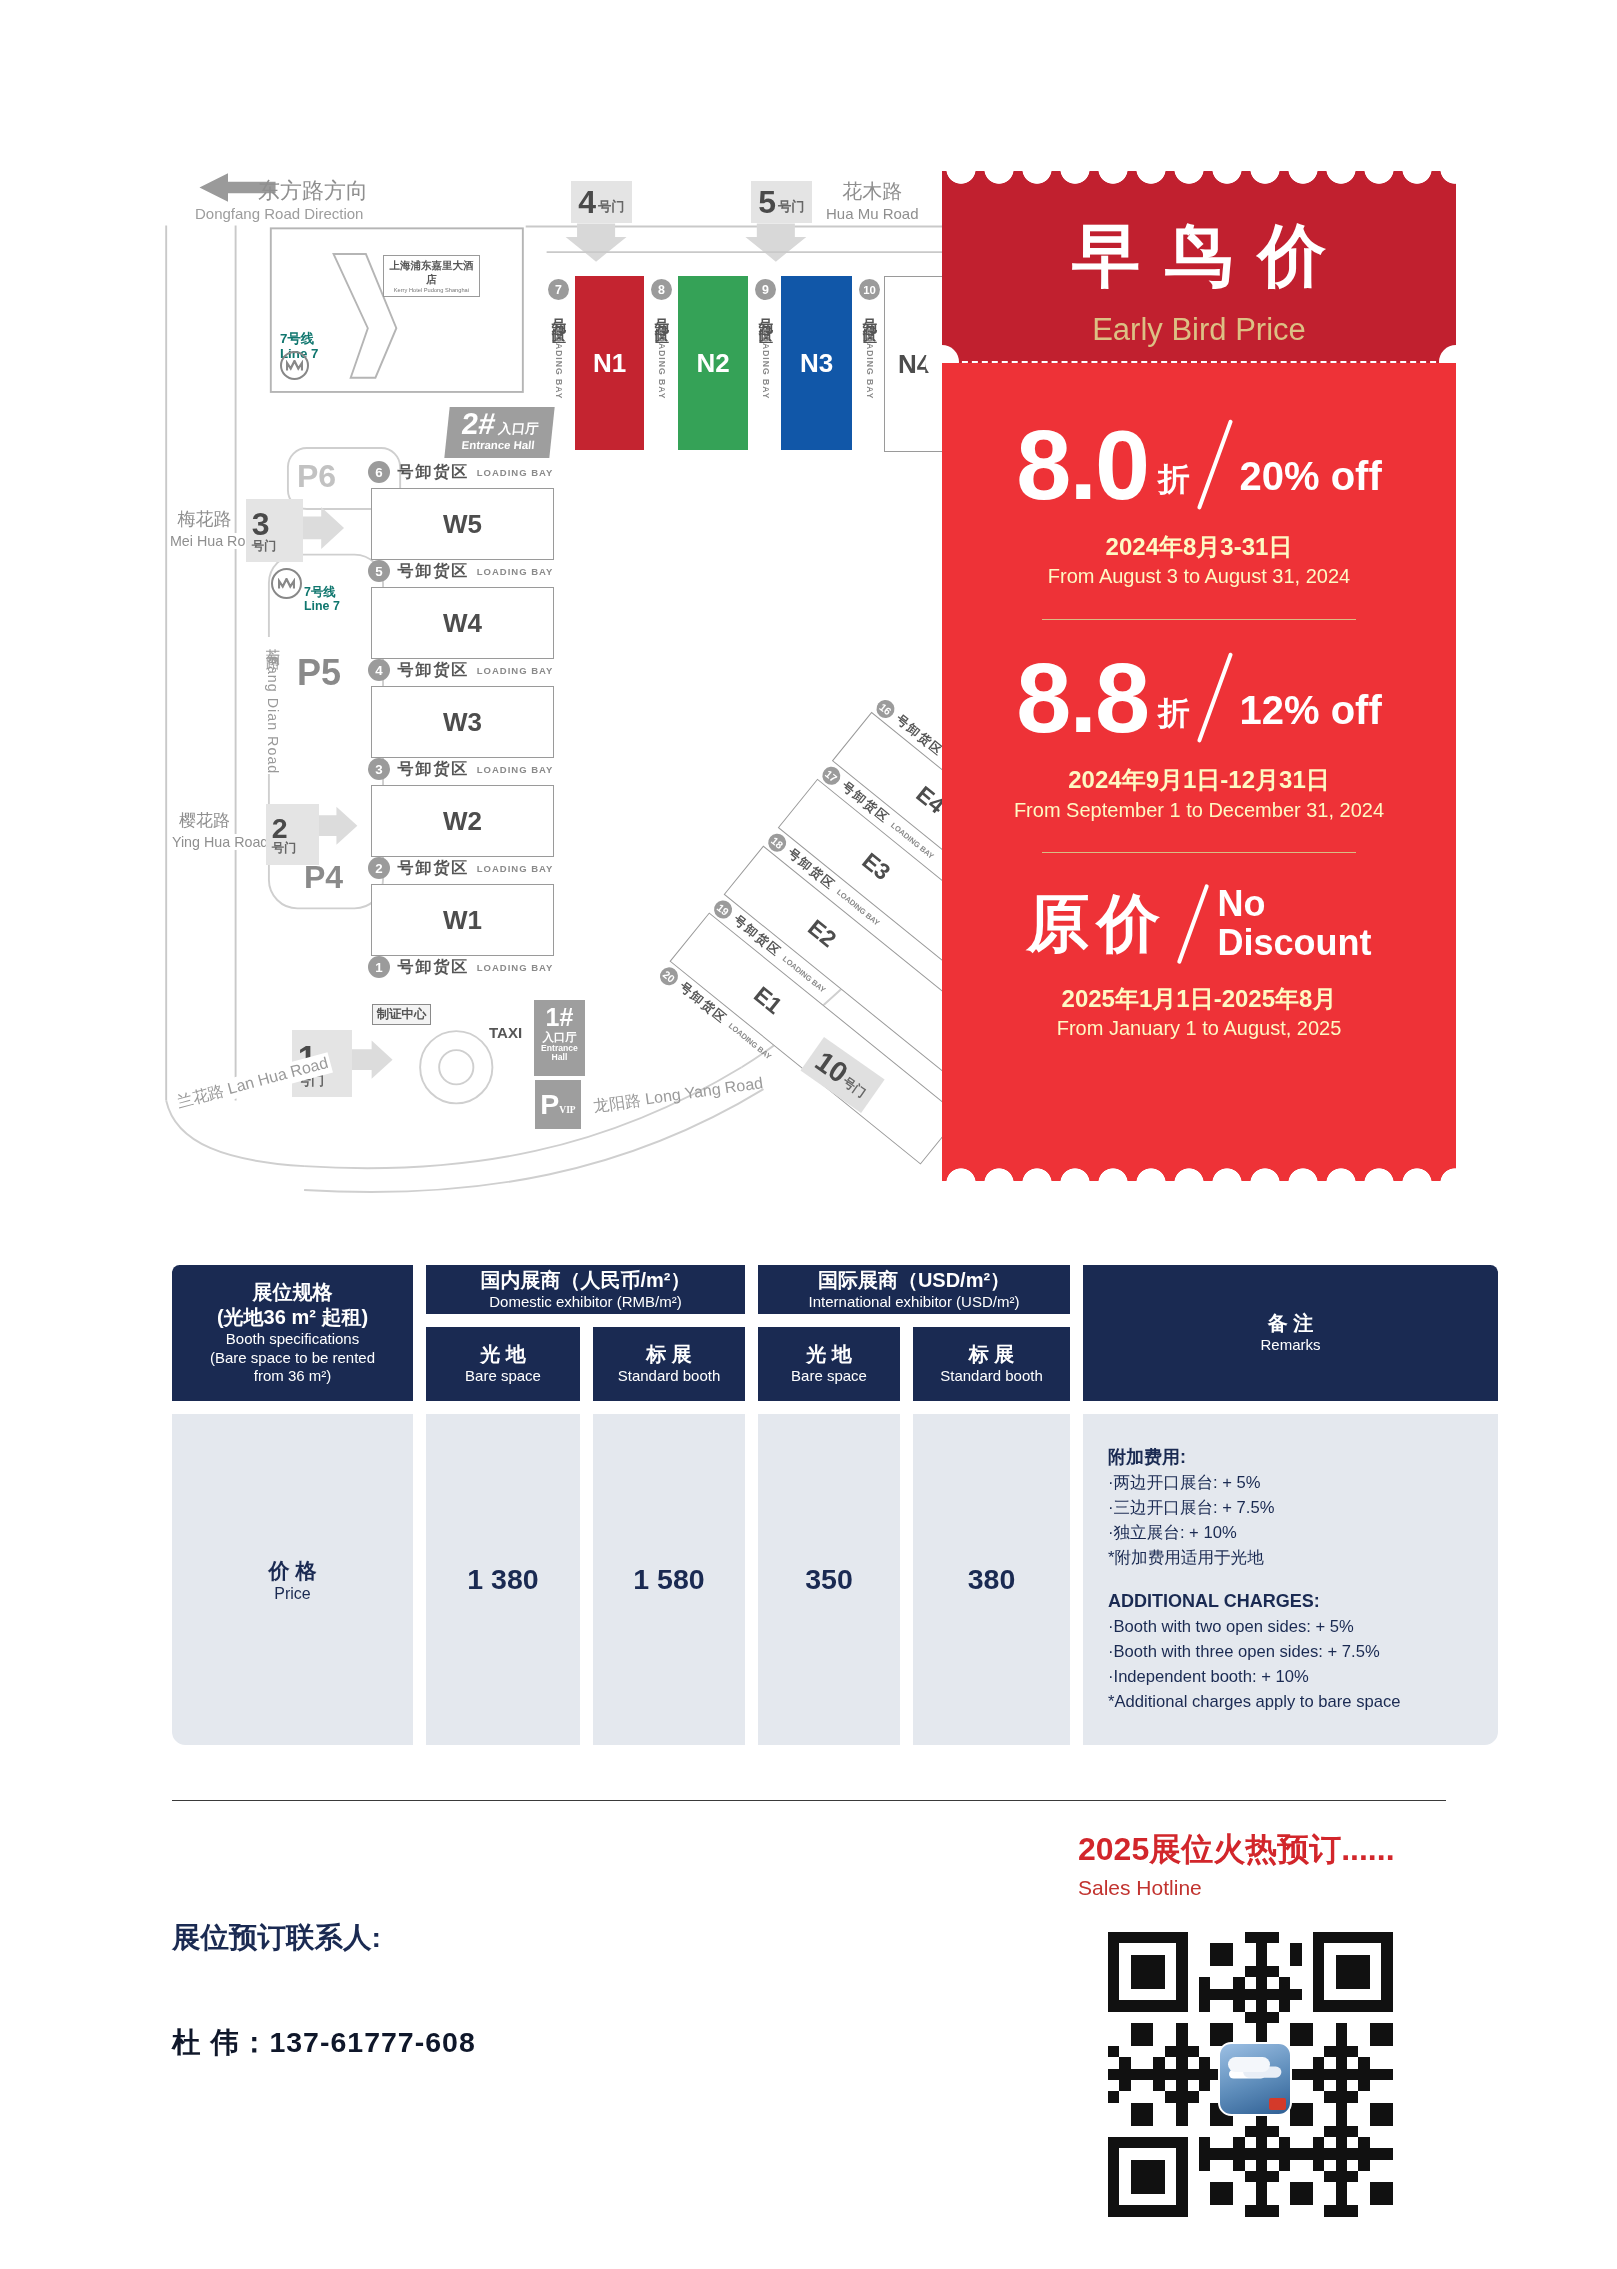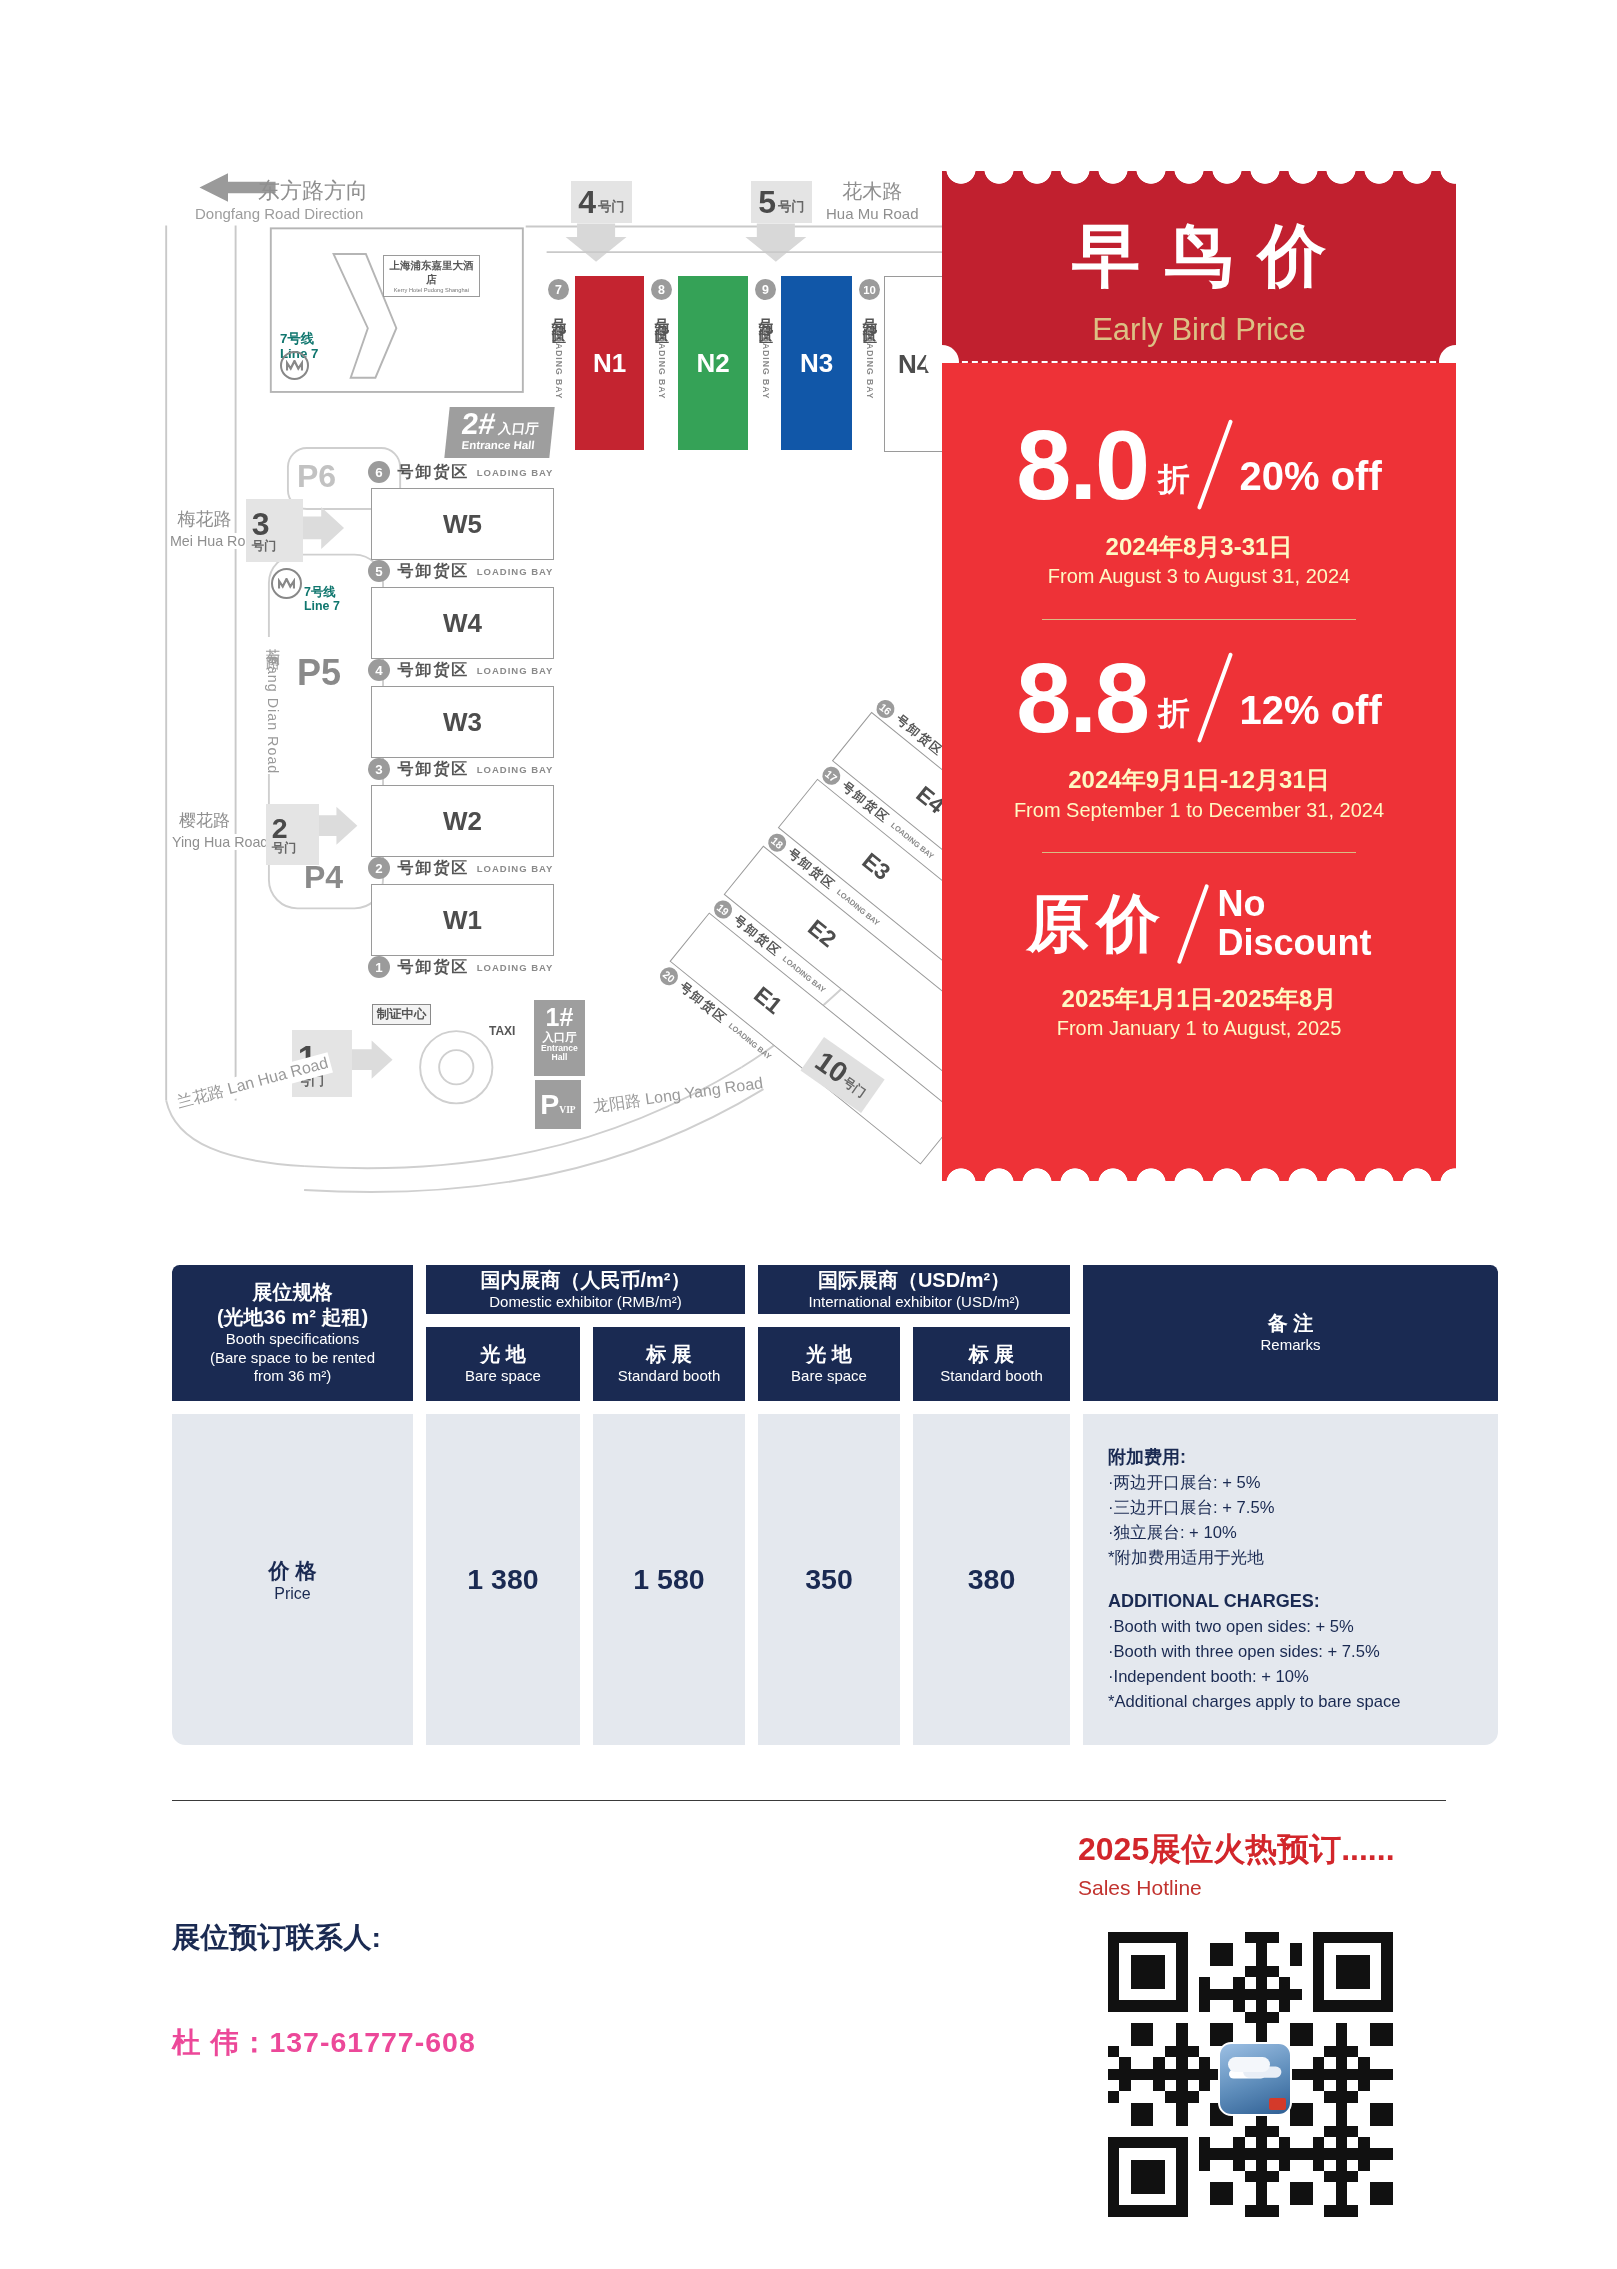--- a/index.html
+++ b/index.html
@@ -74,21 +74,21 @@
   .cell-remarks-b{grid-column:6;grid-row:3;border-bottom-right-radius:13.3px;align-items:flex-start;justify-content:center;padding:0 25px;}
   .price-num{font-size:28.5px;font-weight:700;}
   .rk{font-size:16.6px;line-height:1.5;color:#1A2A52;}
   .rk .rk-title{font-weight:700;font-size:18px;}
   .rk .rk-gap{height:17px;}
   
   #footer-rule{position:absolute;left:172px;top:1800px;width:1274px;border-top:1.9px solid #3a3a3a;}
   .hotline-cn{position:absolute;left:1078px;top:1828px;font-size:32px;font-weight:700;color:#D2262B;}
   .hotline-en{position:absolute;left:1078px;top:1876px;font-size:21px;color:#C2332F;}
   .contact-label{position:absolute;left:172px;top:1919px;font-size:28.5px;font-weight:700;color:#1A2A52;}
-  .contact-phone{position:absolute;left:172px;top:2024px;font-size:28.5px;font-weight:700;color:#ec4899;letter-spacing:1px;}
+  .contact-phone{position:absolute;left:172px;top:2024px;font-size:28.5px;font-weight:700;color:#0f172a;letter-spacing:1px;}
   
   #qr{position:absolute;left:1105px;top:1929px;width:297px;height:297px;background:#fff;padding:2.9px;box-sizing:border-box;}
   #qr-grid{display:grid;grid-template-columns:repeat(25,11.4px);grid-template-rows:repeat(25,11.4px);}
   #qr-grid .c{width:11.4px;height:11.4px;background:#fff;}
   #qr-grid .c.d{background:#111;}
   #qr-logo{position:absolute;left:113px;top:113px;width:70px;height:70px;border-radius:13.3px;border:2.9px solid #fff;
       background:linear-gradient(160deg,#9dc0e4 0%,#5d8cba 55%,#2f5f93 100%);overflow:hidden;}
   #qr-logo .cloud{position:absolute;left:7.6px;top:13.3px;width:42px;height:15px;border-radius:9.5px;background:#f4f7fb;
       box-shadow:13.3px 7.6px 0 -1.9px #e8eef6, -1.9px 9.5px 0 -2.9px #ffffff;}
   #qr-logo .flag{position:absolute;right:3.8px;bottom:3.8px;width:17px;height:12.4px;background:#d43a2a;border-radius:1.9px;}
@@ -249,21 +249,21 @@
       <span>W1</span>
     </div>
 
   <div class="lb-row abs" style="left:221px;top:818px;">
     <div class="lb-circle" style="width:22px;height:22px;font-size:13.3px;">1</div>
     <span class="lb-cn-h">号卸货区</span>
     <span class="lb-en-h">LOADING BAY</span>
   </div>
 
   <div class="abs" style="left:225px;top:866px;border:1.9px solid #8a8a8a;background:#f3f3f3;font-size:12.4px;font-weight:700;color:#555;padding:1px 3.8px;">制证中心</div>
-  <div class="abs" style="left:342px;top:886px;font-size:12px;font-weight:700;color:#555;">TAXI</div>
+  <div class="abs" style="left:342px;top:886px;font-size:15px;font-weight:700;color:#555;">TAXI</div>
   <div class="grey-block abs" style="left:387px;top:862px;width:51px;height:76px;text-align:center;line-height:1.1;padding-top:3.8px;box-sizing:border-box;">
     <div style="font-size:25px;font-weight:700;">1#</div>
     <div style="font-size:11.4px;font-weight:700;">入口厅</div>
     <div style="font-size:8.6px;font-weight:700;">Entrance Hall</div>
   </div>
   <div class="grey-block abs" style="left:388px;top:942px;width:46px;height:49px;display:flex;align-items:center;justify-content:center;">
     <span style="font-size:28.5px;font-weight:700;">P</span>
     <span style="font-size:9.5px;font-weight:700;margin-top:11.4px;font-family:Liberation Serif, serif;">VIP</span>
   </div>
 

